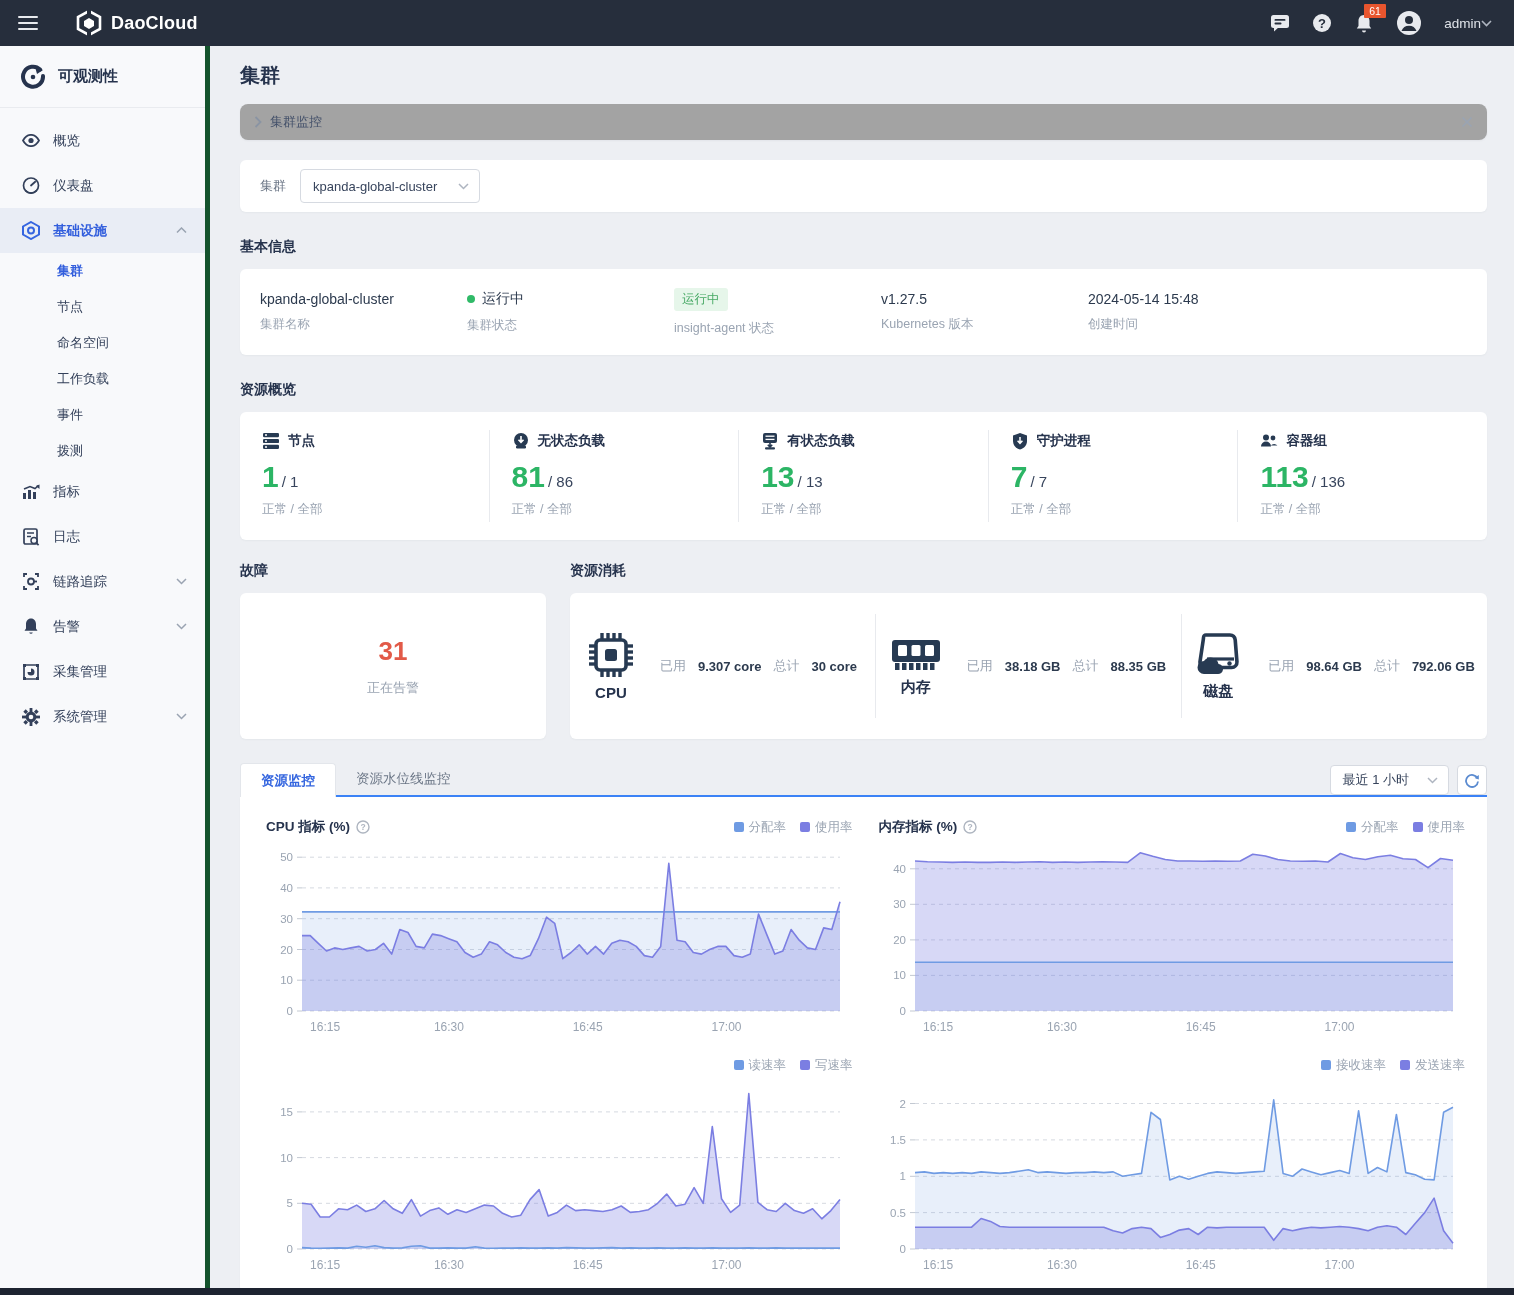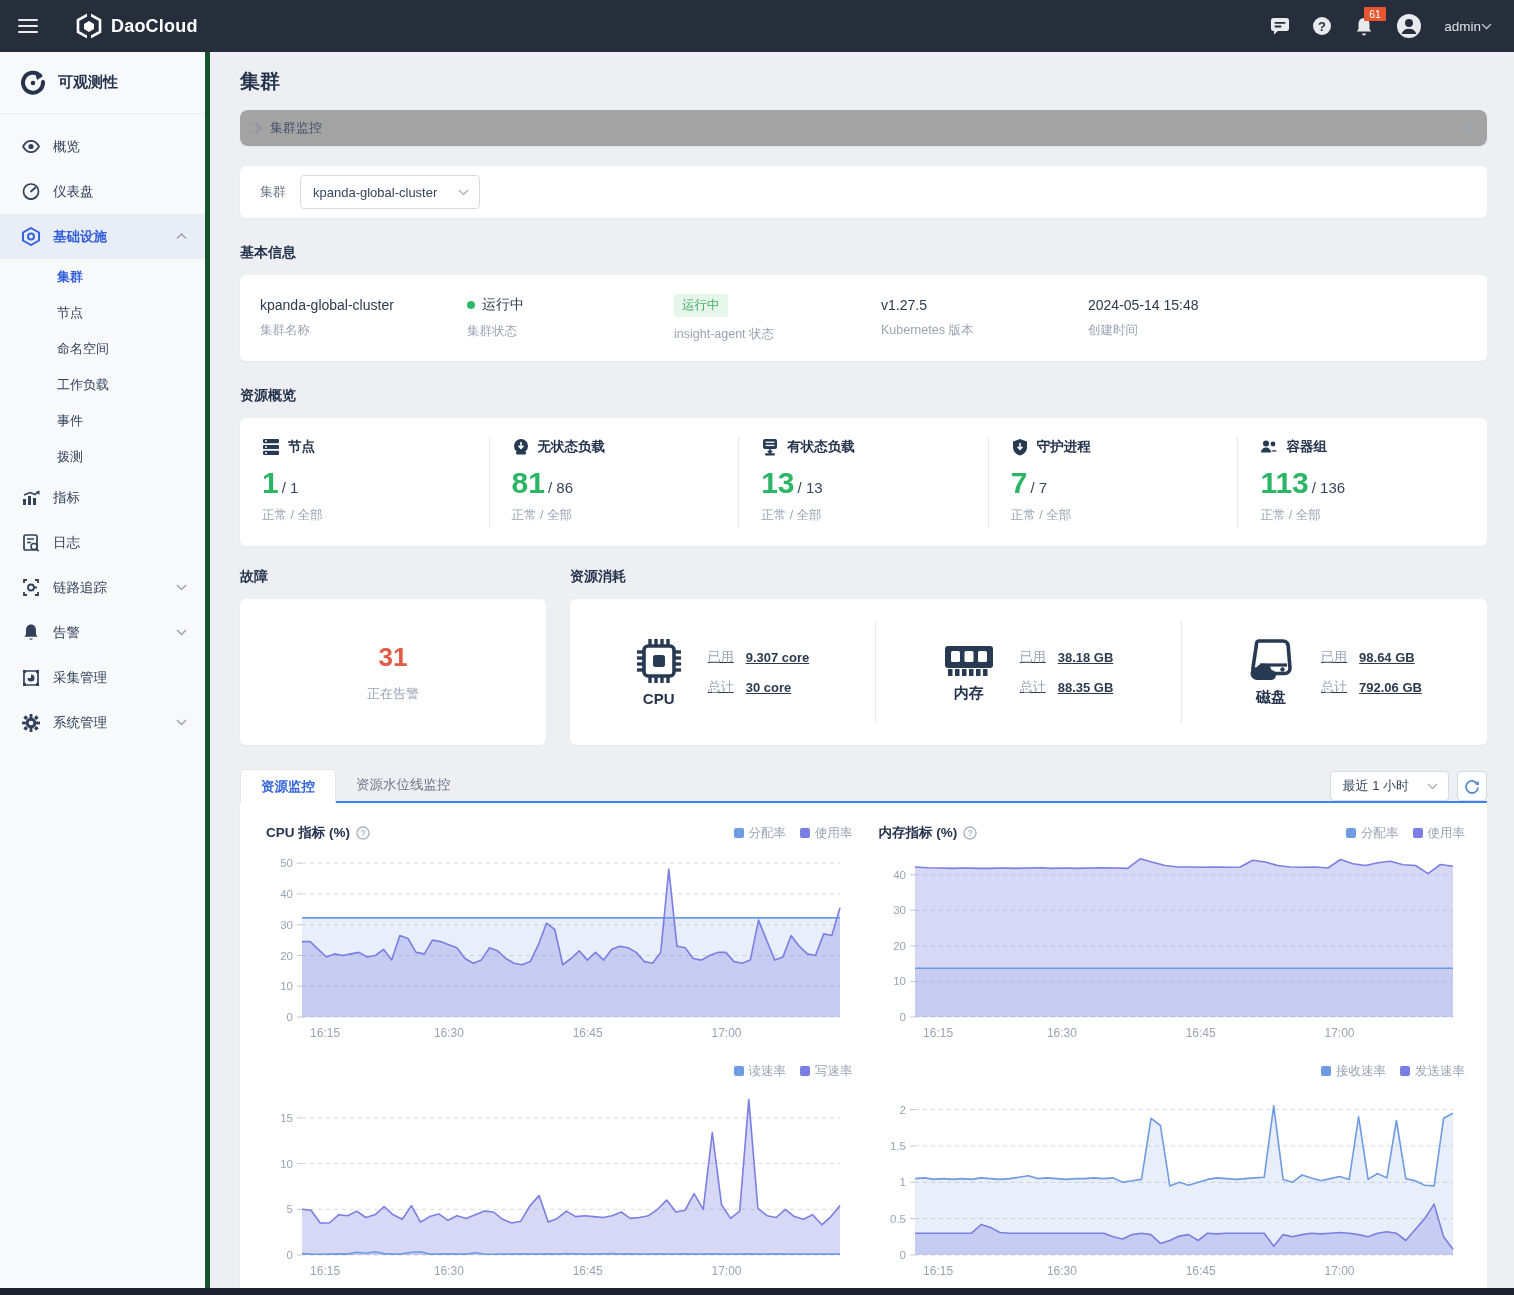--- a/index.html
+++ b/index.html
@@ -1,21 +1,21 @@
 <!DOCTYPE html>
 <html><head>
 <meta charset="utf-8">
 <style>
   * { margin:0; padding:0; box-sizing:border-box; }
   html,body { width:1514px; height:1295px; overflow:hidden; }
   body { font-family:"Liberation Sans","DejaVu Sans",sans-serif; background:#edeff3; color:#2c3a4e; }
   .app { width:1514px; height:1295px; position:relative; display:flex; flex-direction:column; }
 
   
-  .topbar { height:52px; background:#262e3c; display:flex; align-items:center; padding:0 22px 0 18px; flex:0 0 auto; }
+  .topbar { height:46px; background:#262e3c; display:flex; align-items:center; padding:0 22px 0 18px; flex:0 0 auto; }
   .hamburger { width:20px; height:14px; display:flex; flex-direction:column; justify-content:space-between; cursor:pointer; }
   .hamburger span { display:block; height:2px; background:#e8eaee; border-radius:1px; }
   .brand { display:flex; align-items:center; gap:9px; margin-left:38px; }
   .brand-name { color:#fff; font-size:18px; font-weight:bold; letter-spacing:.2px; }
   .topbar-right { margin-left:auto; display:flex; align-items:center; gap:22px; }
   .top-icon { position:relative; display:flex; align-items:center; cursor:pointer; }
   .badge { position:absolute; top:-9px; left:10px; background:#e8552e; color:#fff; font-size:10.5px; border-radius:1px; padding:2px 5px; line-height:1; }
   .user-wrap { display:flex; align-items:center; gap:0; color:#dfe3e9; font-size:13.5px; }
 
   
@@ -64,21 +64,21 @@
   .col-fault { width:306px; flex:0 0 auto; }
   .col-cons { flex:1 1 auto; }
   .fault-card { height:146px; display:flex; flex-direction:column; align-items:center; justify-content:center; gap:12px; }
   .fault-num { font-size:26px; font-weight:bold; color:#e25a48; }
   .fault-cap { font-size:13px; color:#9aa4b2; }
   .cons-card { height:146px; display:flex; align-items:center; }
   .cons-item { flex:1 1 0; display:flex; align-items:center; justify-content:center; gap:26px; border-right:1px solid #e8eaee; height:104px; }
   .cons-item:last-child { border-right:none; }
   .cons-icon-wrap { display:flex; flex-direction:column; align-items:center; gap:6px; }
   .cons-name { font-size:15px; font-weight:bold; color:#26334d; }
-  .cons-rows { display:flex; flex-direction:column; gap:12px;text-decoration:underline; }
+  .cons-rows { display:flex; flex-direction:row; gap:12px; }
   .cons-row { display:flex; align-items:center; gap:12px; font-size:13px; }
   .cons-k { color:#9aa4b2; }
   .cons-v { color:#2c3a4e; font-weight:bold; }
 
   .tabbar { display:flex; align-items:flex-end; border-bottom:2px solid #3b82f6; height:34px; position:relative; }
   .tab { height:32px; display:flex; align-items:center; padding:0 20px; font-size:13.5px; color:#6b7686; cursor:pointer; }
   .tab.active { background:#fff; border:1px solid #e3e6eb; border-bottom:none; border-radius:4px 4px 0 0; color:#3566df; font-weight:bold; margin-bottom:-2px; height:34px; }
   .tab-right { margin-left:auto; display:flex; align-items:center; gap:8px; margin-bottom:0; }
   .time-select { height:30px; }
   .refresh-btn { width:30px; height:30px; background:#fff; border:1px solid #d6dae1; border-radius:4px; display:flex; align-items:center; justify-content:center; cursor:pointer; }

